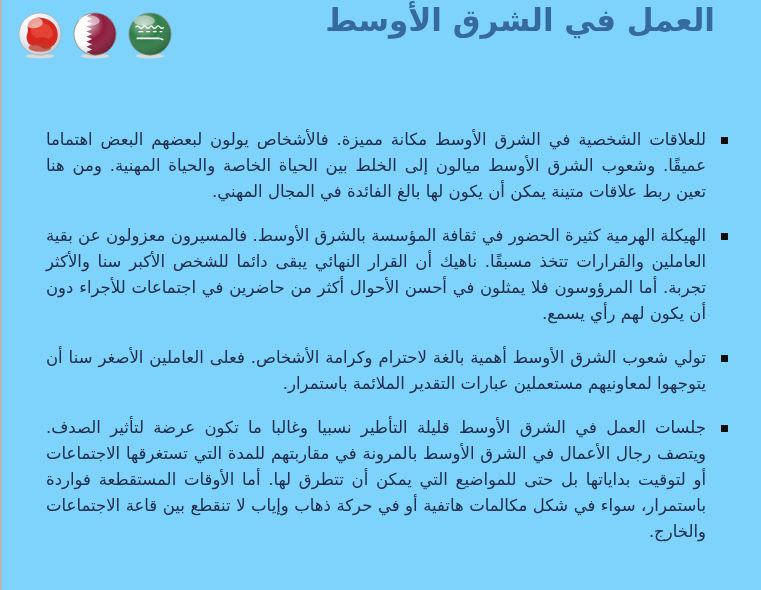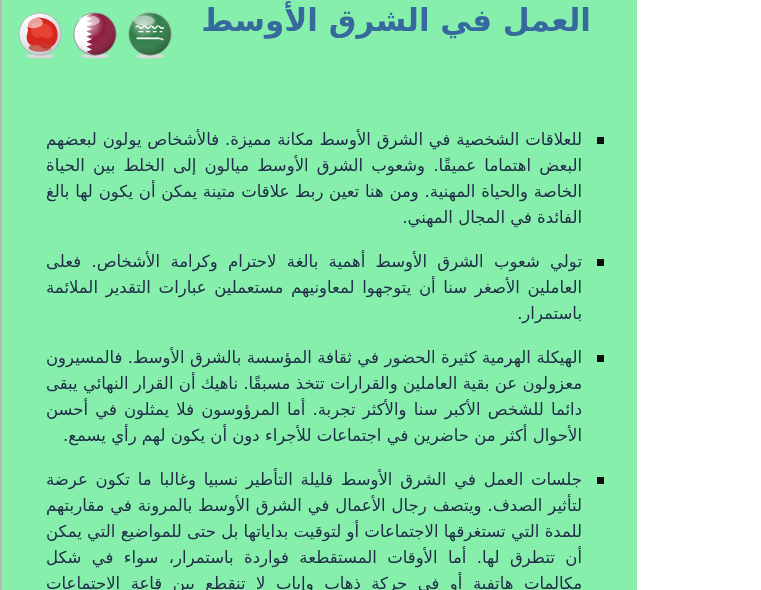--- a/index.html
+++ b/index.html
@@ -3,23 +3,23 @@
 <meta charset="utf-8">
 <style>
   html, body {
     margin: 0;
     padding: 0;
     background: #ffffff;
     font-family: "DejaVu Sans", sans-serif;
   }
   .slide {
     position: relative;
-    width: 637px;
+    width: 761px;
     height: 590px;
-    background: #86efac;
+    background: #7dd3fc;
     border-left: 2px solid #b7b7b7;
     box-sizing: border-box;
     overflow: hidden;
   }
   .flags {
     position: absolute;
     top: 11px;
     left: 15px;
     display: flex;
     align-items: center;
@@ -133,26 +133,26 @@
   <div class="content">
 
     <div class="bullet-row">
       <span class="marker"></span>
       <p class="bullet-text" style="color: rgb(32, 44, 72);">للعلاقات الشخصية في الشرق الأوسط مكانة مميزة. فالأشخاص يولون لبعضهم البعض اهتماما عميقًا. وشعوب الشرق الأوسط ميالون إلى الخلط بين الحياة الخاصة والحياة المهنية. ومن هنا تعين ربط علاقات متينة يمكن أن يكون لها بالغ الفائدة في المجال المهني.</p>
     </div>
 
 
     <div class="bullet-row">
       <span class="marker"></span>
-      <p class="bullet-text" style="color: rgb(32, 44, 72);">تولي شعوب الشرق الأوسط أهمية بالغة لاحترام وكرامة الأشخاص. فعلى العاملين الأصغر سنا أن يتوجهوا لمعاونيهم مستعملين عبارات التقدير الملائمة باستمرار.</p>
+      <p class="bullet-text" style="color: rgb(32, 44, 72);">الهيكلة الهرمية كثيرة الحضور في ثقافة المؤسسة بالشرق الأوسط. فالمسيرون معزولون عن بقية العاملين والقرارات تتخذ مسبقًا. ناهيك أن القرار النهائي يبقى دائما للشخص الأكبر سنا والأكثر تجربة. أما المرؤوسون فلا يمثلون في أحسن الأحوال أكثر من حاضرين في اجتماعات للأجراء دون أن يكون لهم رأي يسمع.</p>
     </div>
 
     <div class="bullet-row">
       <span class="marker"></span>
-      <p class="bullet-text" style="color: rgb(32, 44, 72);">الهيكلة الهرمية كثيرة الحضور في ثقافة المؤسسة بالشرق الأوسط. فالمسيرون معزولون عن بقية العاملين والقرارات تتخذ مسبقًا. ناهيك أن القرار النهائي يبقى دائما للشخص الأكبر سنا والأكثر تجربة. أما المرؤوسون فلا يمثلون في أحسن الأحوال أكثر من حاضرين في اجتماعات للأجراء دون أن يكون لهم رأي يسمع.</p>
+      <p class="bullet-text" style="color: rgb(32, 44, 72);">تولي شعوب الشرق الأوسط أهمية بالغة لاحترام وكرامة الأشخاص. فعلى العاملين الأصغر سنا أن يتوجهوا لمعاونيهم مستعملين عبارات التقدير الملائمة باستمرار.</p>
     </div>
 
     <div class="bullet-row">
       <span class="marker"></span>
       <p class="bullet-text" style="color: rgb(32, 44, 72);">جلسات العمل في الشرق الأوسط قليلة التأطير نسبيا وغالبا ما تكون عرضة لتأثير الصدف. ويتصف رجال الأعمال في الشرق الأوسط بالمرونة في مقاربتهم للمدة التي تستغرقها الاجتماعات أو لتوقيت بداياتها بل حتى للمواضيع التي يمكن أن تتطرق لها. أما الأوقات المستقطعة فواردة باستمرار، سواء في شكل مكالمات هاتفية أو في حركة ذهاب وإياب لا تنقطع بين قاعة الاجتماعات والخارج.</p>
     </div>
 
   </div>
 </div>
 

